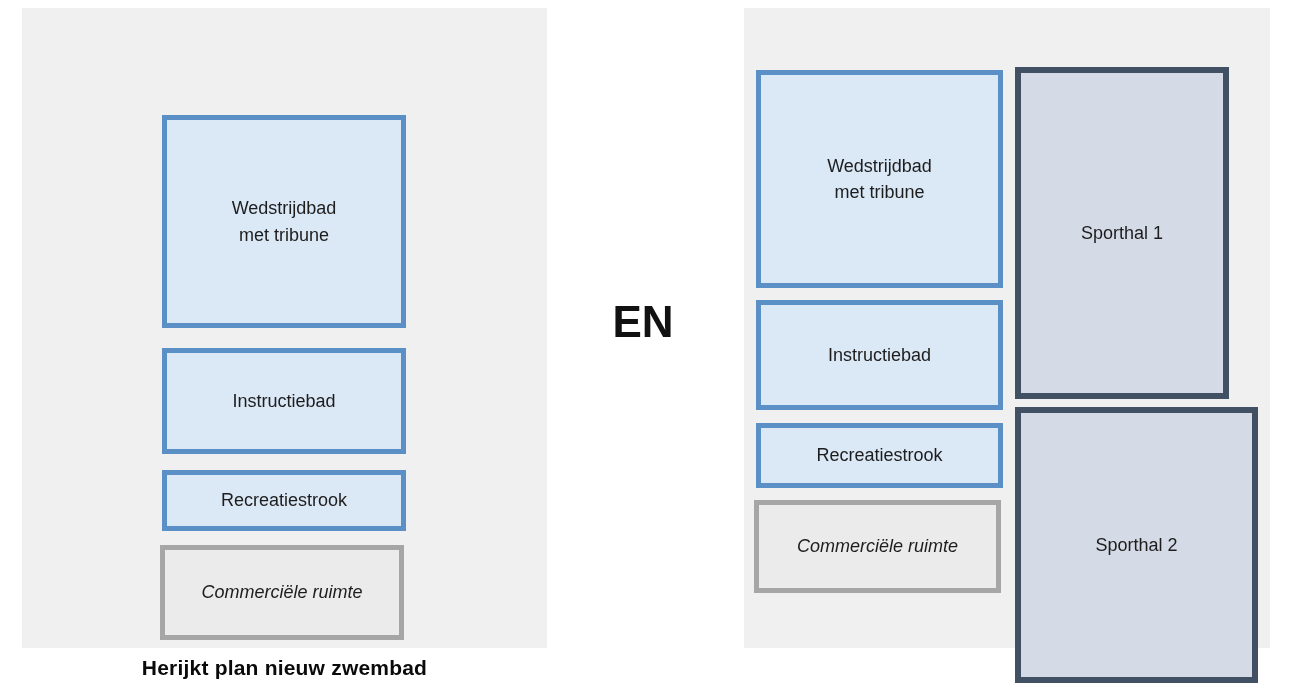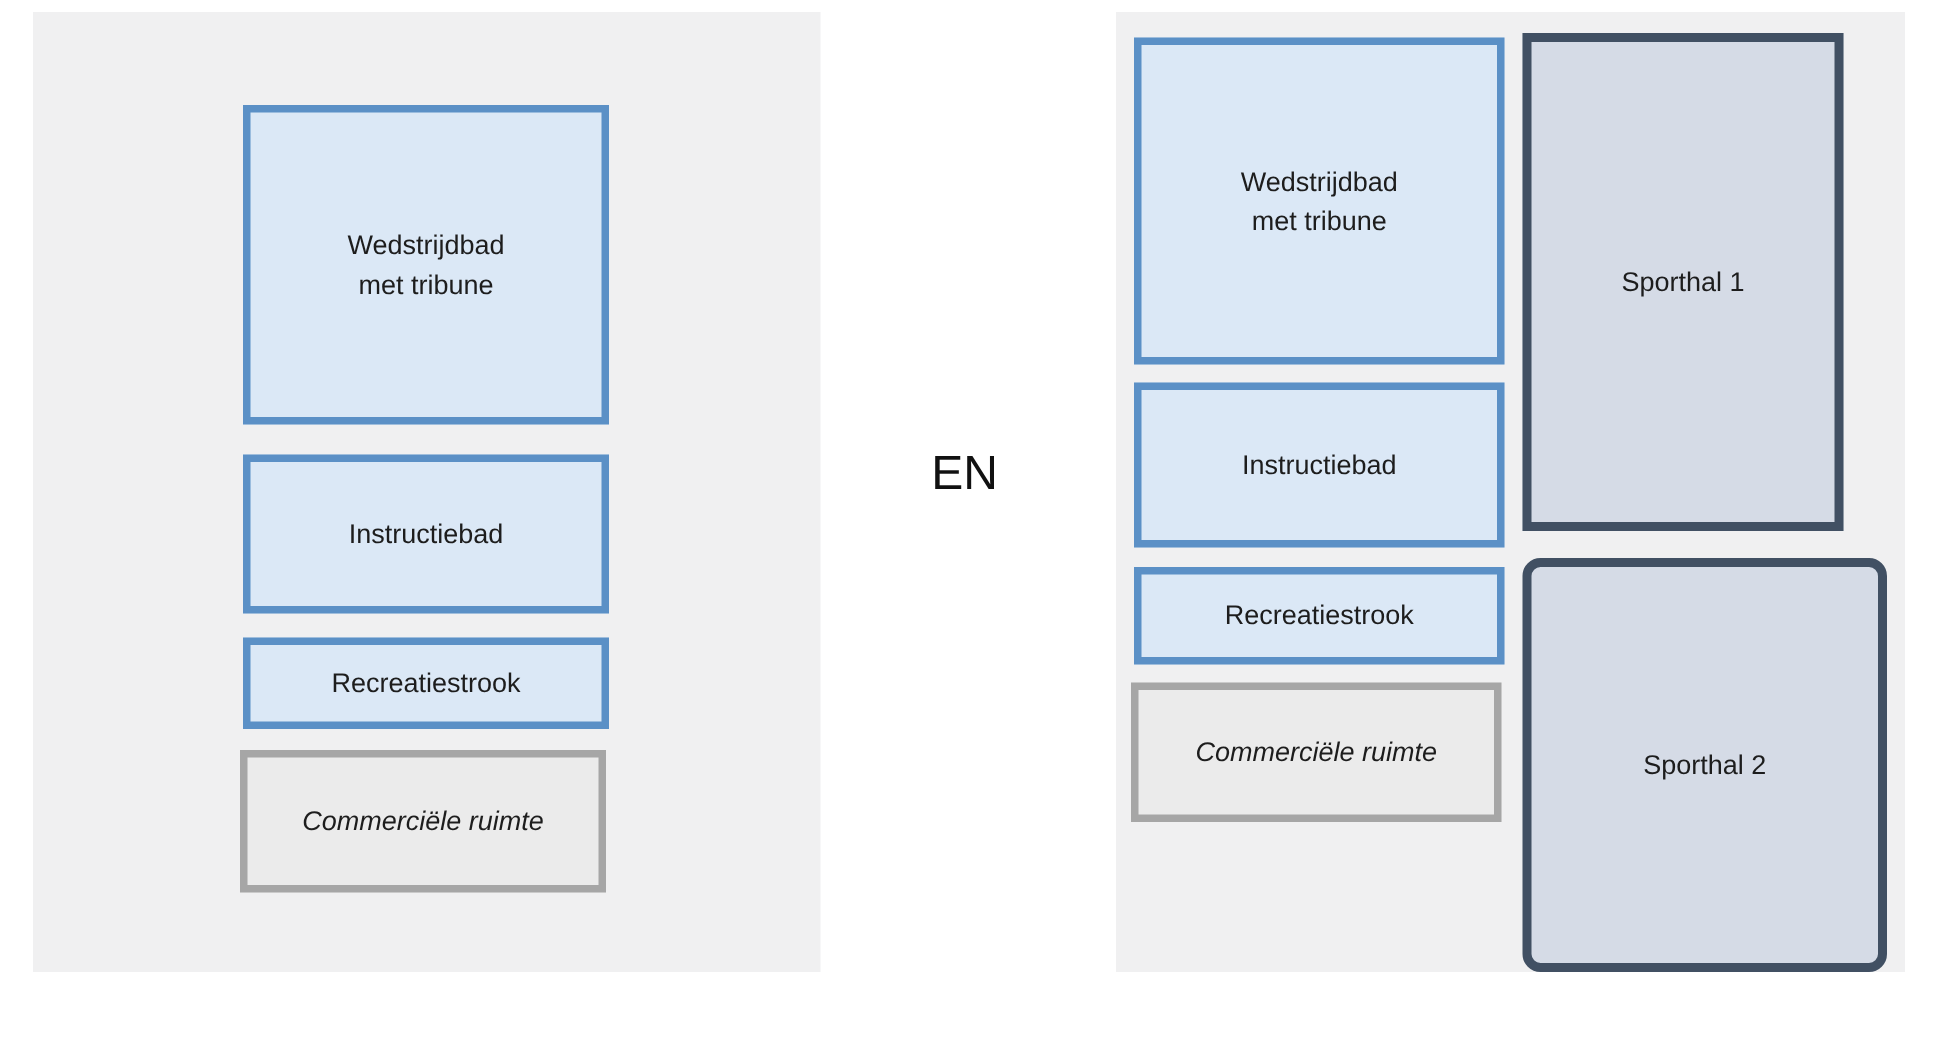--- a/index.html
+++ b/index.html
@@ -26,20 +26,21 @@
   .panel-left  { left: 22px;  width: 525px; }
   .panel-right { left: 744px; width: 526px; }
 
   .box {
     position: absolute;
     box-sizing: border-box;
     display: flex;
     align-items: center;
     justify-content: center;
     text-align: center;
+    margin-top: 45px;
   }
   .box .label {
     font-size: 18px;
     line-height: 1.45;
     color: #1d1d1d;
     white-space: pre-line;
   }
   .pool {
     border: 5px solid var(--pool-border, #5b90c6);
     background: var(--pool-fill, #dbe8f6);
@@ -61,41 +62,41 @@
   .lp-b4 { left: 138px; top: 492px; width: 244px; height: 95px;  }
 
   
   .rp-b1 { left: 12px;  top: 17px;  width: 247px; height: 218px; }
   .rp-b2 { left: 12px;  top: 247px; width: 247px; height: 110px; }
   .rp-b3 { left: 12px;  top: 370px; width: 247px; height: 65px;  }
   .rp-b4 { left: 10px;  top: 447px; width: 247px; height: 93px;  }
 
   
   .rp-s1 { left: 271px; top: 14px;  width: 214px; height: 332px; }
-  .rp-s2 { left: 271px; top: 364px; width: 243px; height: 276px; border-radius: 12px; }
+  .rp-s2 { left: 271px; top: 354px; width: 243px; height: 276px; }
 
   .caption {
     position: absolute;
     text-align: center;
     font-weight: bold;
     font-size: 21px;
     color: #0a0a0a;
     letter-spacing: 0.2px;
   }
   .caption-left  { left: 22px;  top: 656px; width: 525px; }
   .caption-right { left: 744px; top: 658px; width: 526px; }
 
   .connector {
     position: absolute;
     left: 595px;
     top: 297px;
     width: 96px;
     text-align: center;
-    font-weight: normal;
-    font-size: 32px;
+    font-weight: bold;
+    font-size: 44px;
     color: #111111;
   }
 </style>
 </head>
 <body>
 
 <div class="scene">
 
   <section class="panel panel-left">
     <div class="box pool lp-b1">
@@ -106,20 +107,21 @@
       <span class="label">Instructiebad</span>
     </div>
     <div class="box pool lp-b3">
       <span class="label">Recreatiestrook</span>
     </div>
     <div class="box commercial lp-b4">
       <span class="label">Commerciële ruimte</span>
     </div>
   </section>
 
+  <div class="caption caption-left">Herijkt plan nieuw zwembad</div>
 
   <div class="connector">EN</div>
 
   <section class="panel panel-right">
     <div class="box pool rp-b1">
       <span class="label">Wedstrijdbad
 met tribune</span>
     </div>
     <div class="box pool rp-b2">
       <span class="label">Instructiebad</span>

